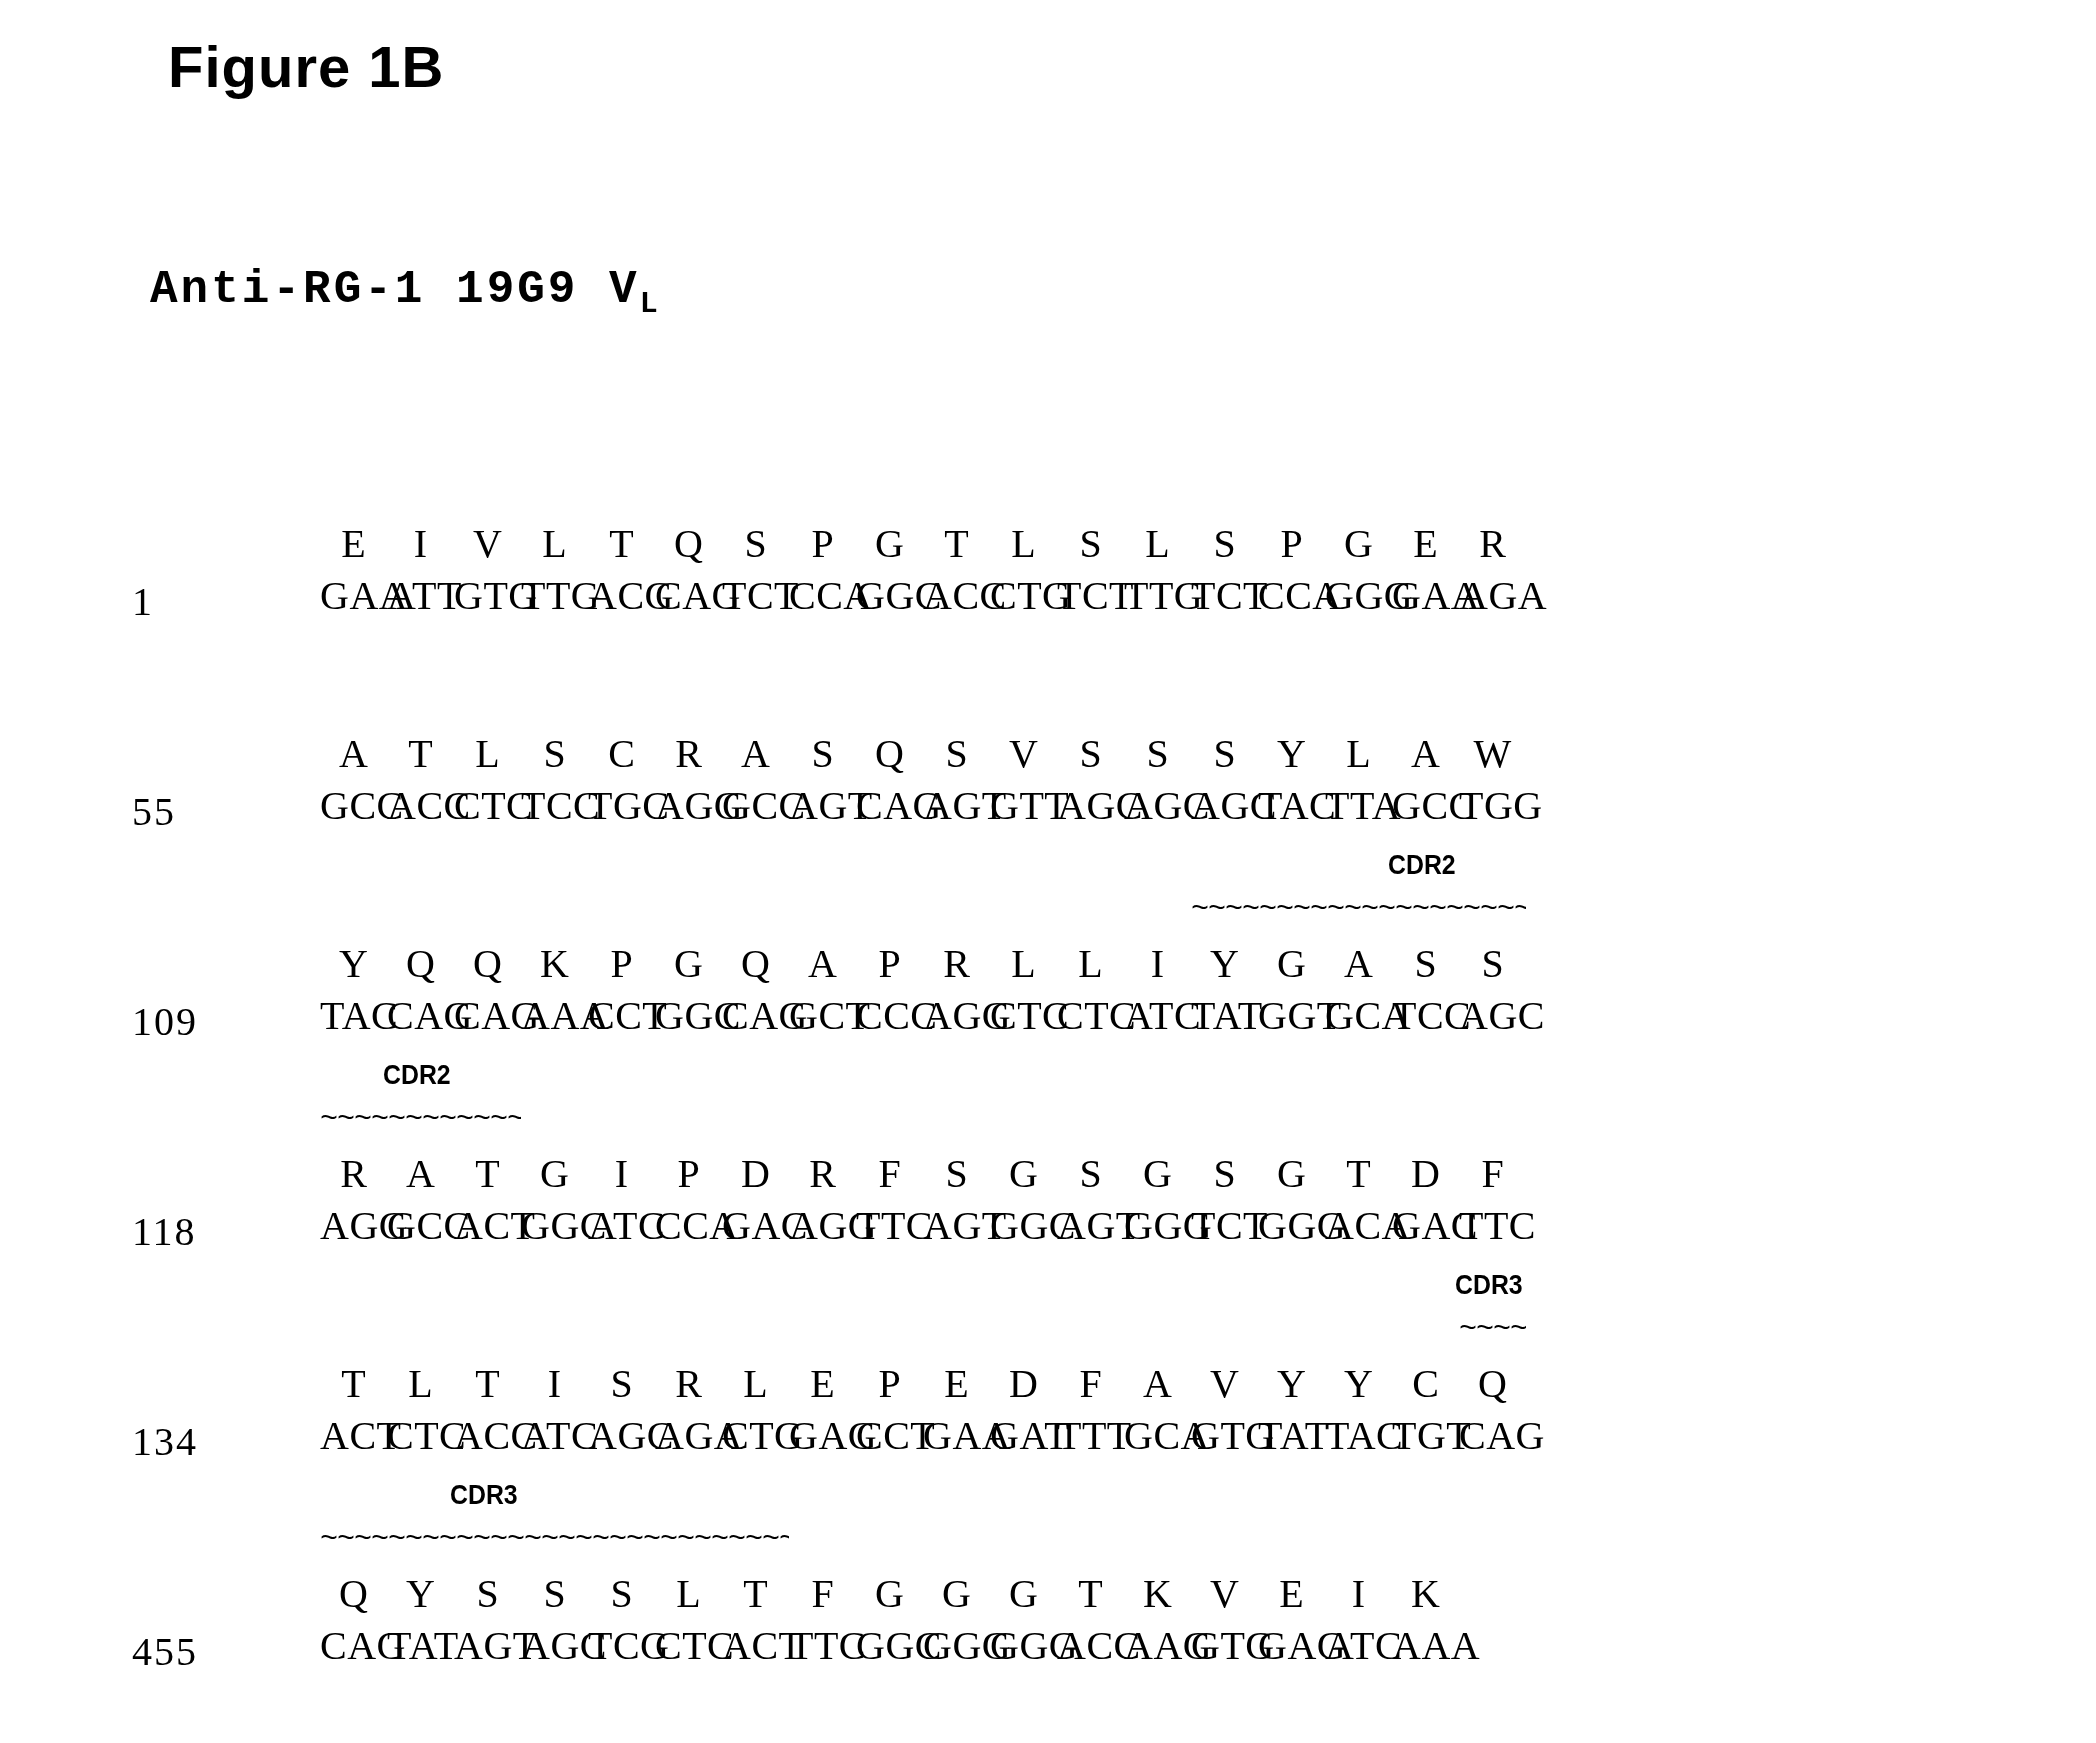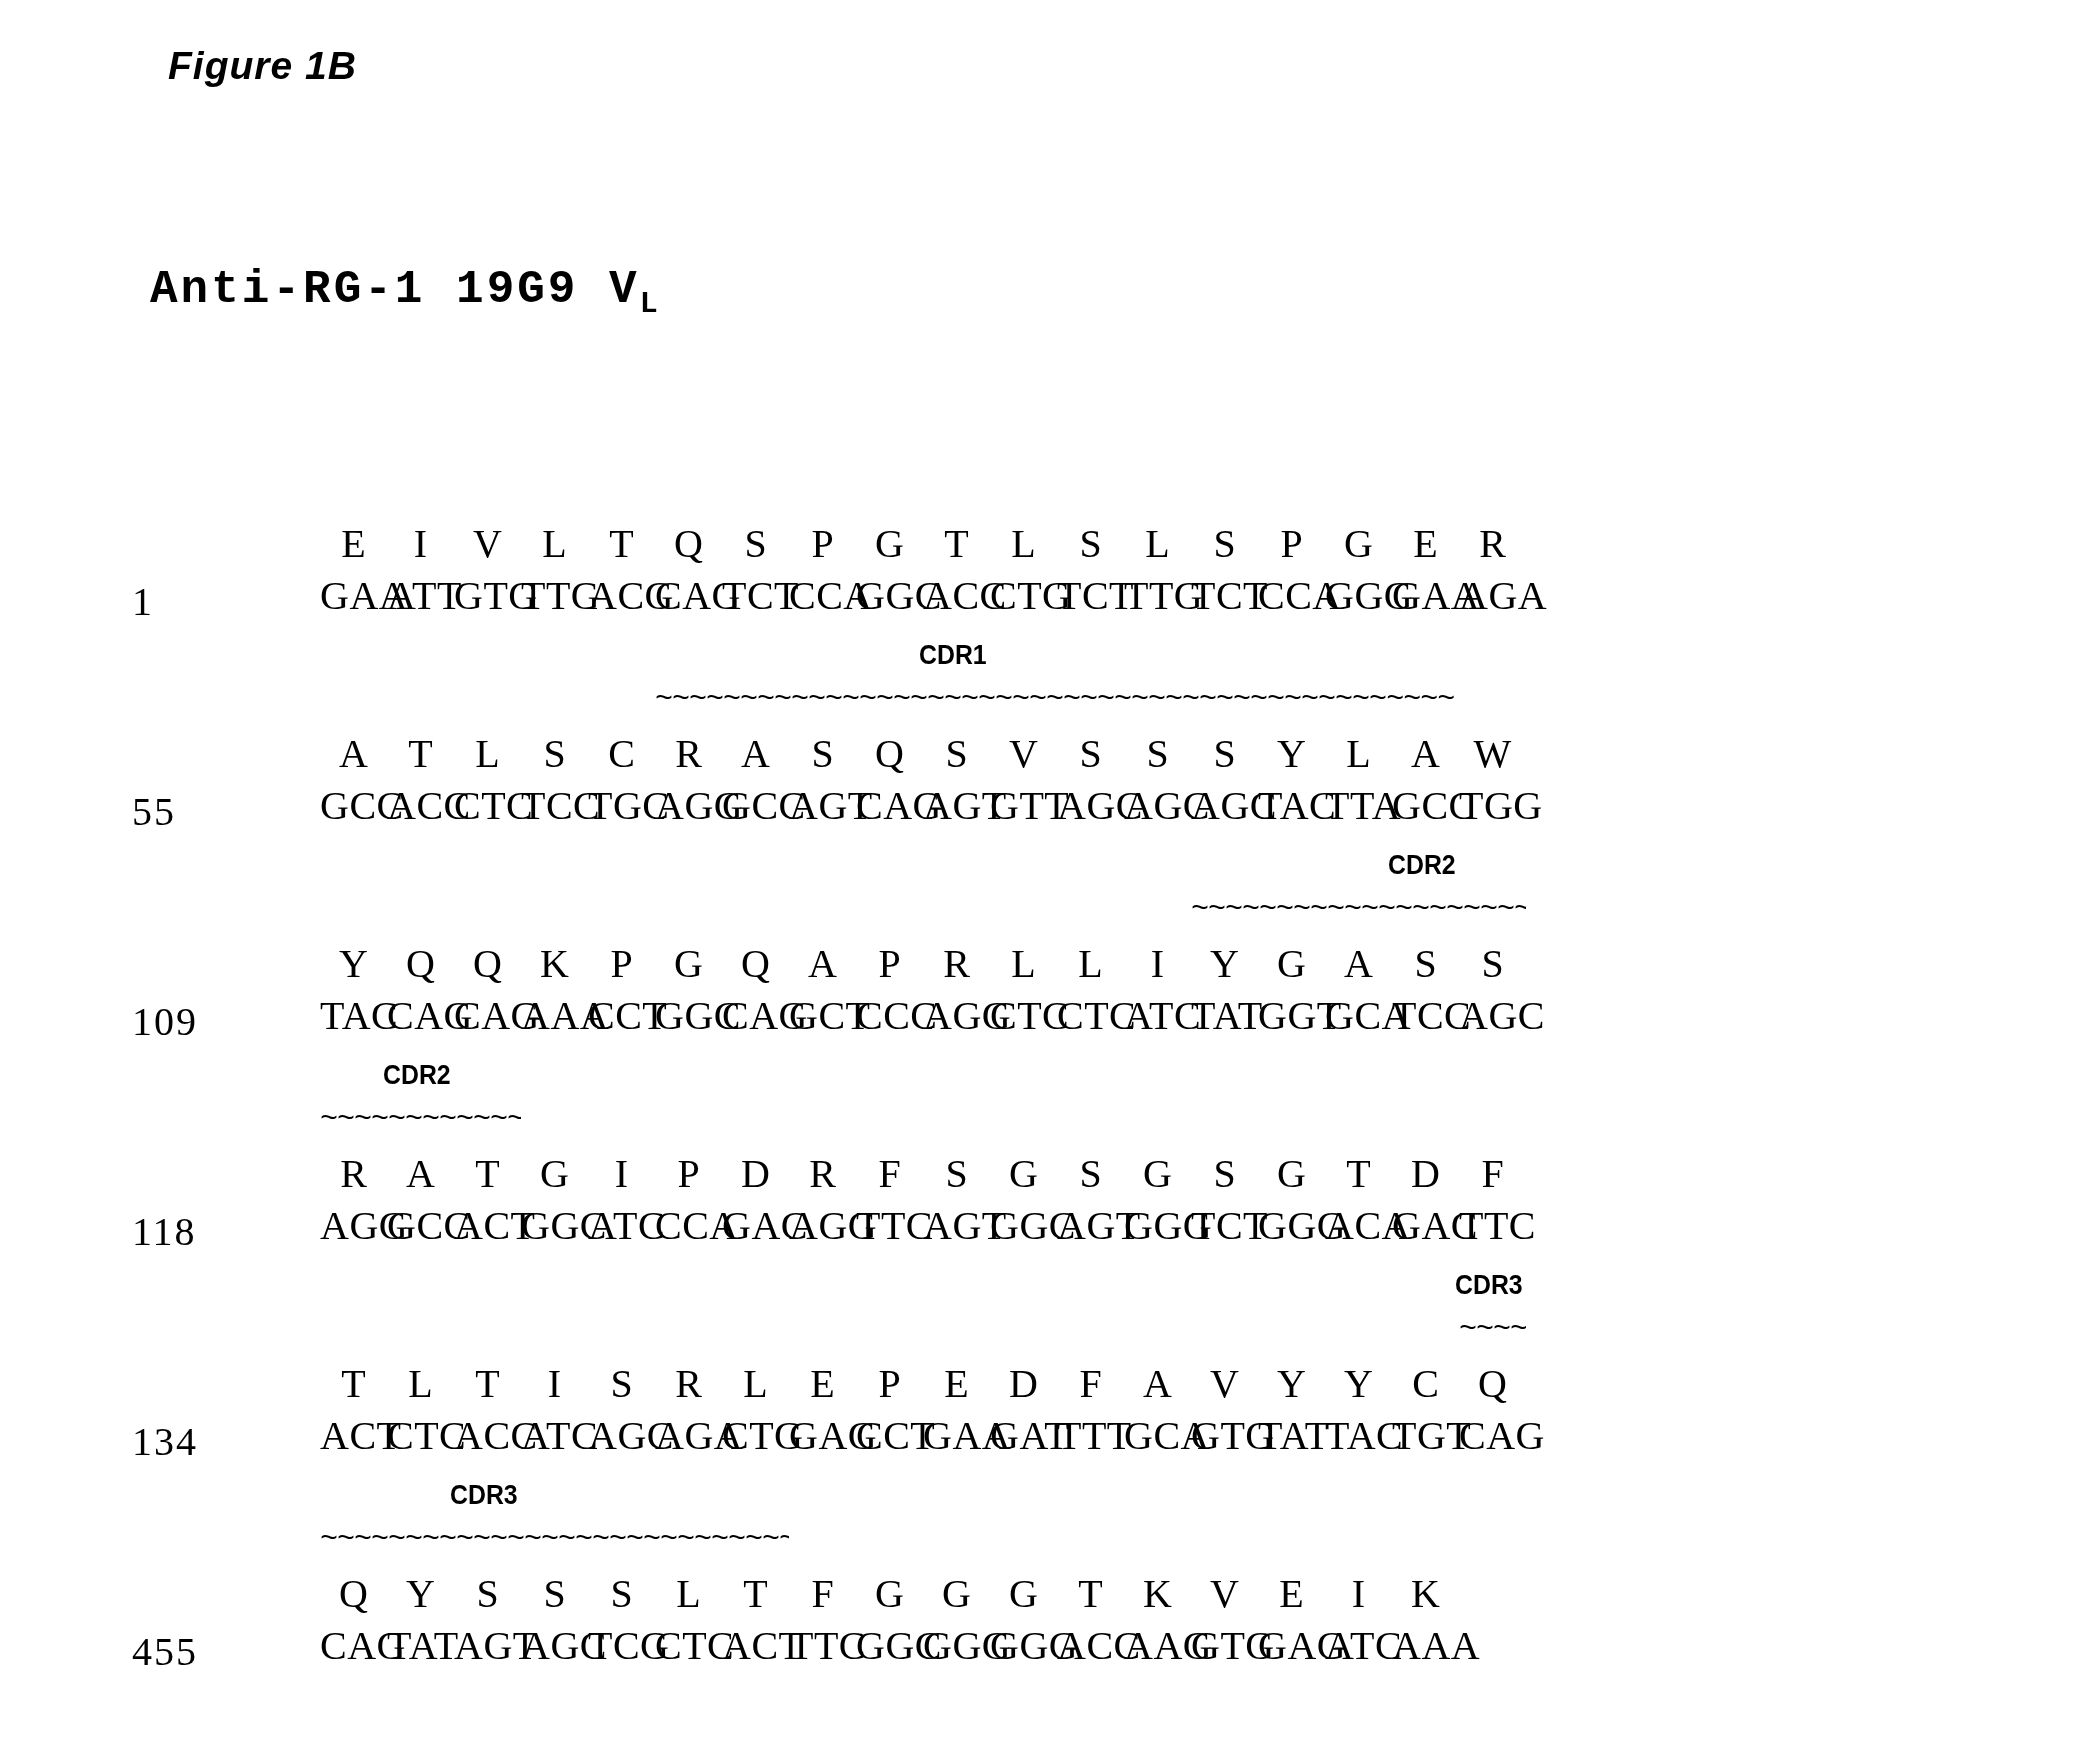--- a/index.html
+++ b/index.html
@@ -13,25 +13,24 @@
     position: relative;
     font-family: "Liberation Serif", serif;
     color: #000000;
     overflow: hidden;
   }
 
   
   #figure-title {
     position: absolute;
     left: 168px;
-    top: 44px;
+    top: 33px;
     font-family: "Liberation Sans", sans-serif;
     font-weight: bold;
-    font-style: italic;
-    font-size: 39px;
+    font-size: 58px;
     letter-spacing: 1px;
     white-space: pre;
   }
 
   
   #sequence-subtitle {
     position: absolute;
     left: 150px;
     top: 264px;
     font-family: "Liberation Mono", "DejaVu Sans Mono", monospace;
@@ -176,24 +175,20 @@
         <div class="cell codon">TCT</div>
         <div class="cell codon">TTG</div>
         <div class="cell codon">TCT</div>
         <div class="cell codon">CCA</div>
         <div class="cell codon">GGG</div>
         <div class="cell codon">GAA</div>
         <div class="cell codon">AGA</div>
       </div>
     </div>
     <div class="seq-block">
-      <div class="cdr-layer">
-        <div class="cdr-label" style="left: 918.5px;">CDR1</div>
-        <div class="cdr-tilde" style="left: 655px; width: 804px;">~~~~~~~~~~~~~~~~~~~~~~~~~~~~~~~~~~~~~~~~~~~~~~~</div>
-      </div>
       <div class="pos-number">55</div>
       <div class="residue-row">
         <div class="cell aa">A</div>
         <div class="cell aa">T</div>
         <div class="cell aa">L</div>
         <div class="cell aa">S</div>
         <div class="cell aa">C</div>
         <div class="cell aa">R</div>
         <div class="cell aa">A</div>
         <div class="cell aa">S</div>

